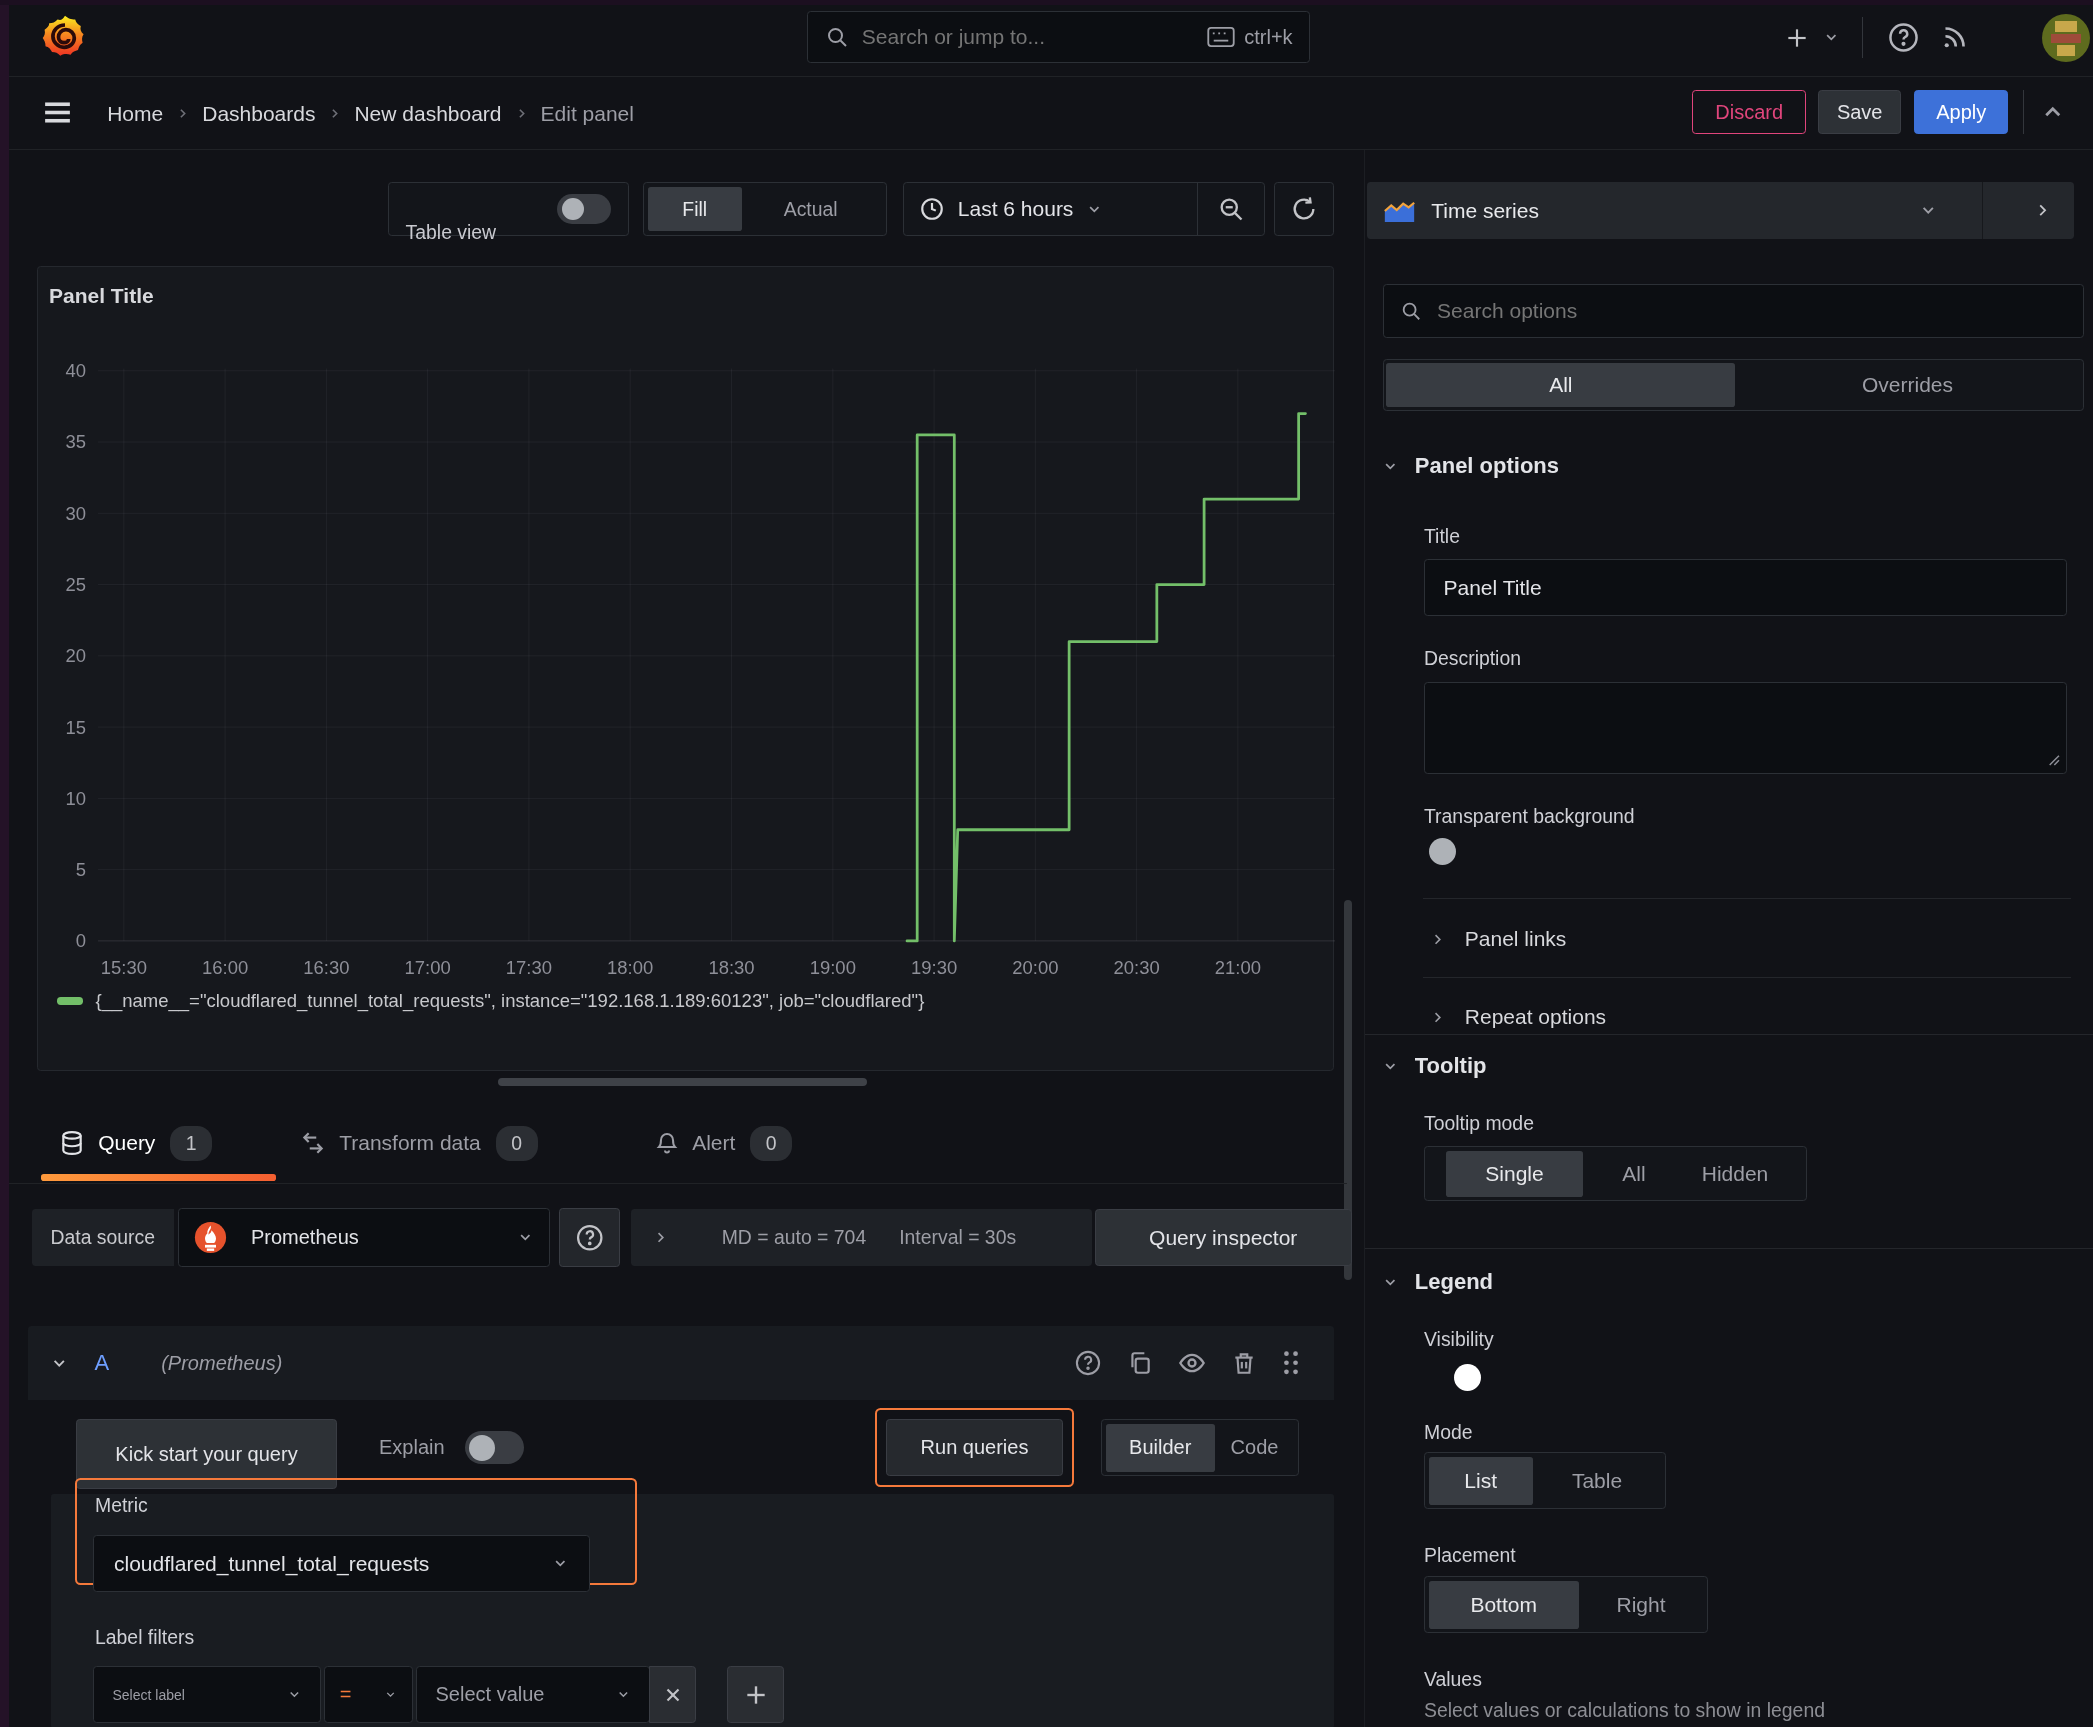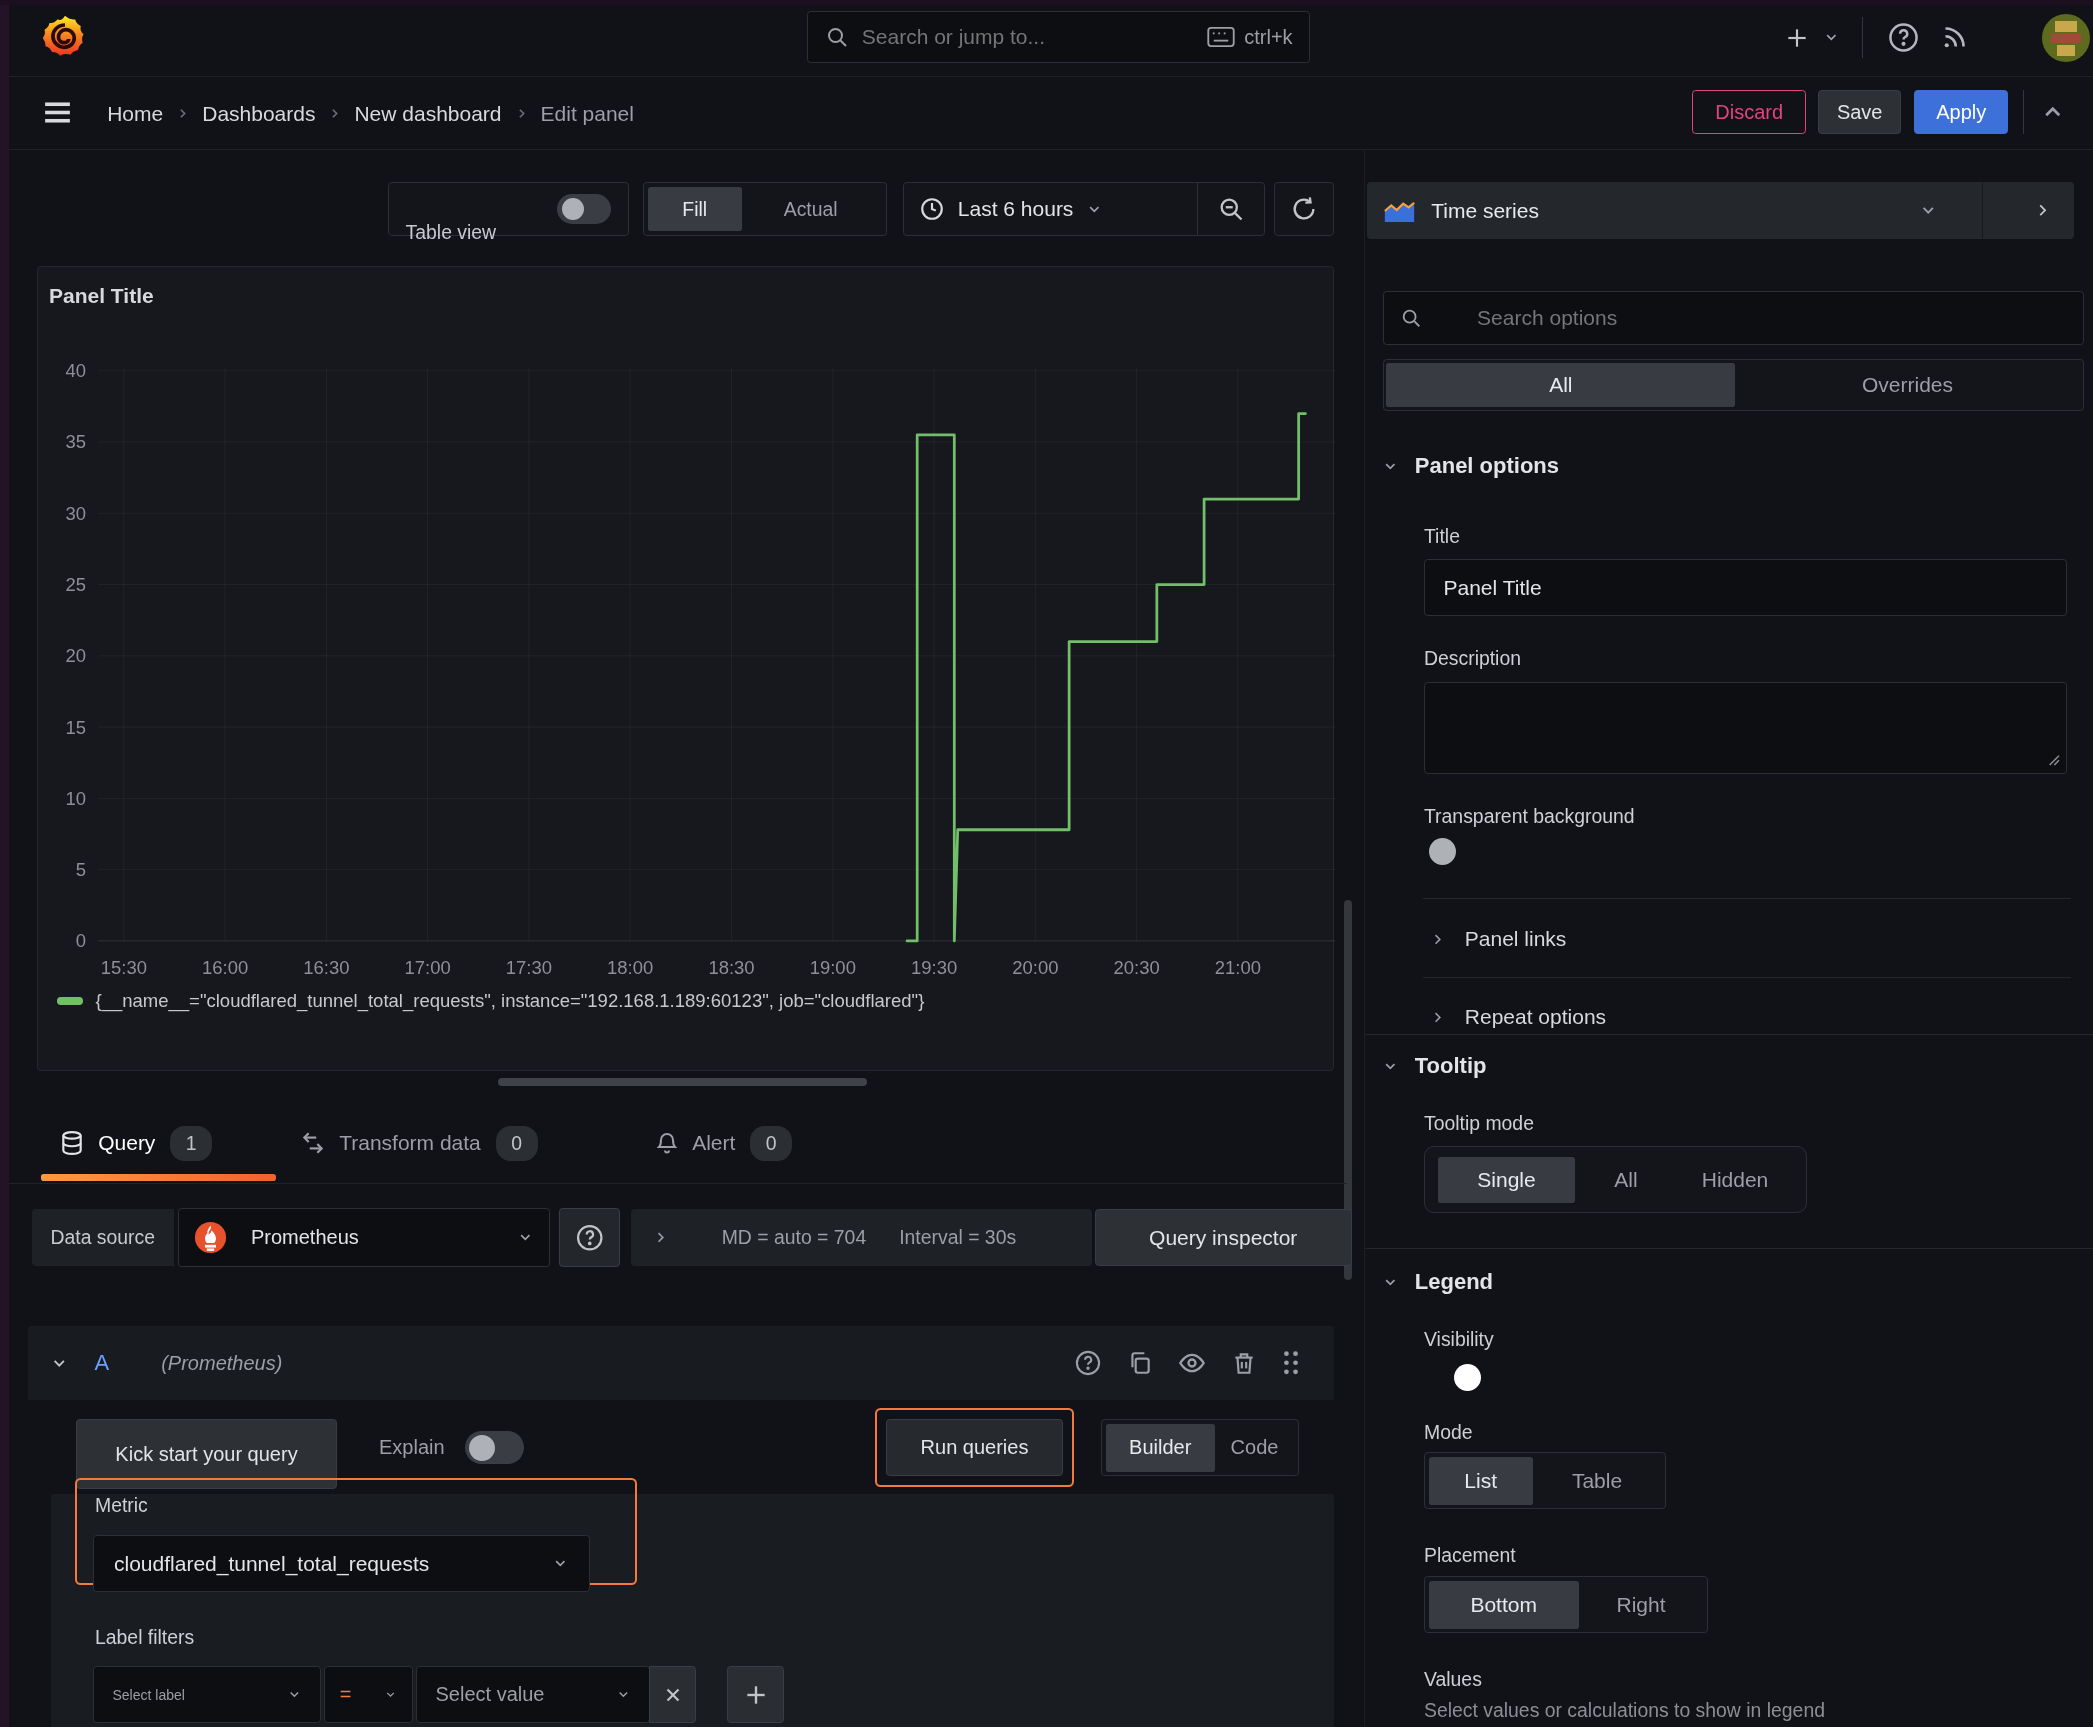--- a/index.html
+++ b/index.html
@@ -466,21 +466,21 @@
       </div>
       <span style="width:0.9px;height:57px;background:#16181C;"></span>
       <div class="row" style="width:63px;height:57px;justify-content:center;">
         <svg width="16.6" height="16.6" viewBox="0 0 24 24" fill="none" stroke="#C3C4C8" stroke-width="2.6">
             <polyline points="9,5 16,12 9,19"></polyline>
           </svg>
       </div>
     </div>
 
     
-    <div class="b inputbox row" style="left:17.5px;top:141px;width:701px;height:54px;padding:0 16.6px;gap:40px;">
+    <div class="b inputbox row" style="left:17.5px;top:134px;width:701px;height:54px;padding:0 16.6px;">
       <span class="icon">
         <svg width="22" height="22" viewBox="0 0 24 24" fill="none" stroke="#9D9EA6" stroke-width="2">
             <circle cx="10.5" cy="10.5" r="6.5"></circle>
             <line x1="15.5" y1="15.5" x2="21" y2="21"></line>
           </svg>
       </span>
       <input type="text" style="flex: 1 1 0%; background: transparent; border: none; color: rgb(201, 202, 208); font-size: 21px; margin-left: 13px;" placeholder="Search options">
     </div>
 
     
@@ -535,21 +535,21 @@
     
     <div class="b row" style="left:16.6px;top:903px;">
       <span class="icon">
           <svg width="16.6" height="16.6" viewBox="0 0 24 24" fill="none" stroke="#9D9EA6" stroke-width="2.5">
             <polyline points="6,9 12,15 18,9"></polyline>
           </svg>
         </span>
       <span class="sechead" style="margin-left:16.6px;">Tooltip</span>
     </div>
     <div class="b lbl" style="left:59px;top:962px;">Tooltip mode</div>
-    <div class="b groupbox row" style="left:59px;top:996px;width:383px;height:67px;padding:13px;border-radius:10px;">
+    <div class="b groupbox row" style="left:59px;top:996px;width:383px;height:55px;padding:21px;">
       <div class="seg-sel row" style="width:137px;height:46px;justify-content:center;font-size:21px;">Single</div>
       <div class="row txt-sec" style="width:102px;height:46px;justify-content:center;font-size:21px;">All</div>
       <div class="row txt-sec" style="flex:1;height:46px;justify-content:center;font-size:21px;">Hidden</div>
     </div>
 
     <div class="b divline" style="left:0;top:1098px;width:729px;"></div>
 
     
     <div class="b row" style="left:16.6px;top:1119px;">
       <span class="icon">

